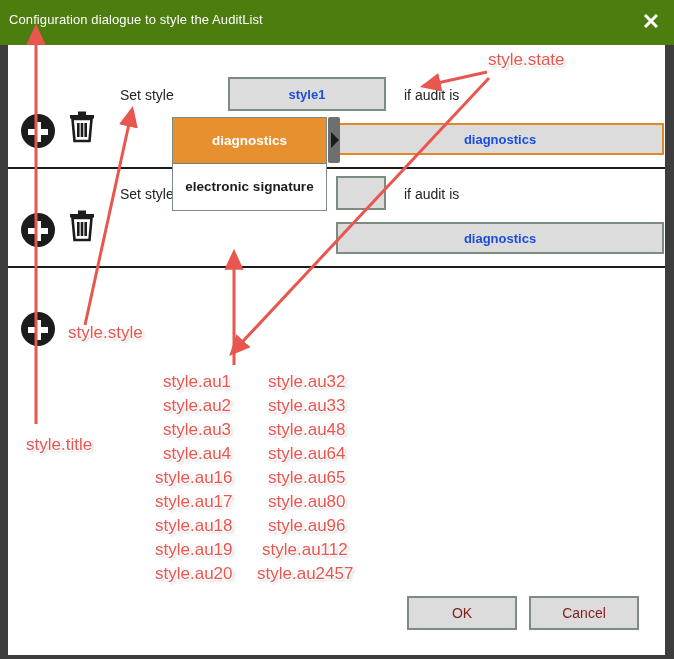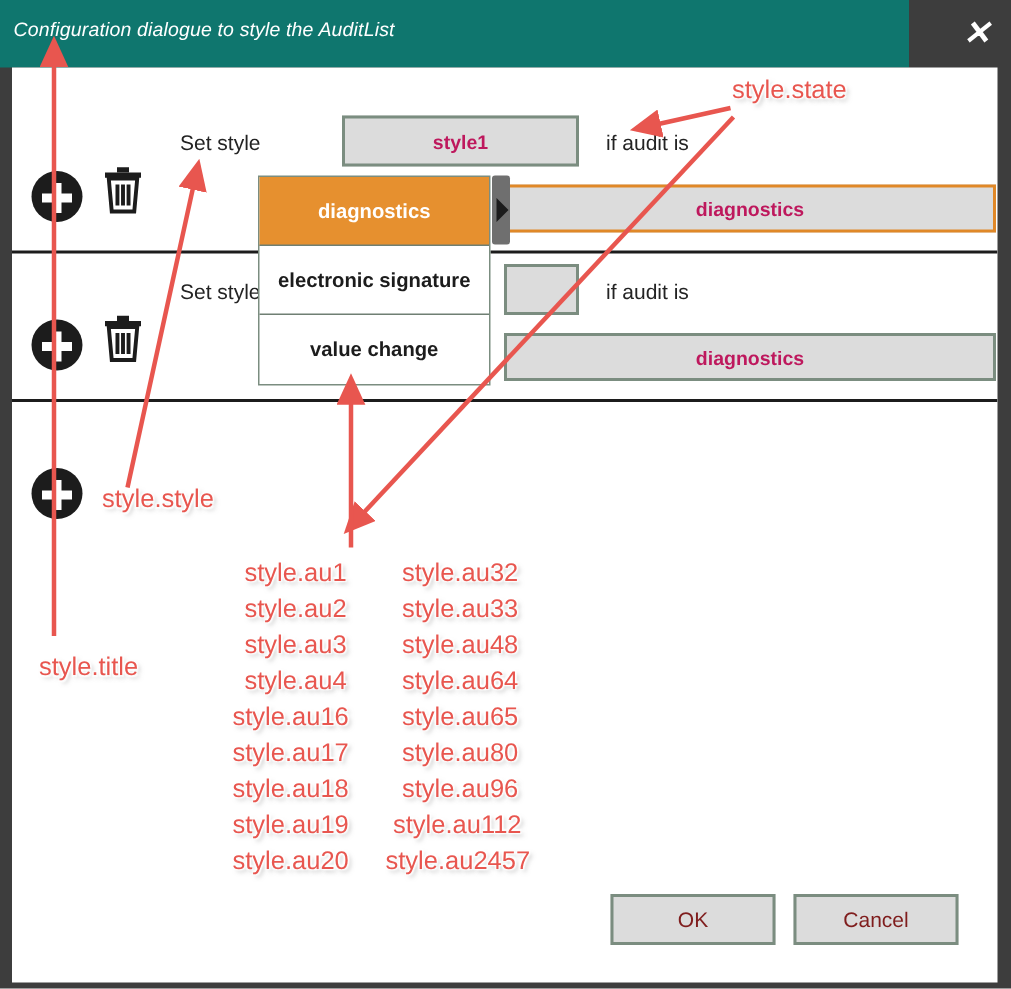--- a/index.html
+++ b/index.html
@@ -6,23 +6,22 @@
   body{
     width:674px;height:659px;
     background:#3d3d3d;
     font-family:"Liberation Sans", sans-serif;
     overflow:hidden;
     position:relative;
   }
 
   
   #window-titlebar{
-    position:absolute;left:0;top:0;width:606px;height:45px;
-    background:#0f766e;
-    font-style:italic;
+    position:absolute;left:0;top:0;width:674px;height:45px;
+    background:#4d7c0f;
   }
   #window-title{
     position:absolute;left:9px;top:12px;
     color:#ffffff;font-size:13px;letter-spacing:.1px;
     white-space:nowrap;
   }
   #close-icon{
     position:absolute;left:640px;top:10px;width:22px;height:24px;
     color:#ffffff;font-size:22px;font-weight:bold;line-height:24px;
     text-align:center;cursor:pointer;
@@ -56,21 +55,21 @@
 
   
   .field-label{
     position:absolute;font-size:14px;color:#232323;white-space:nowrap;
   }
   .btn-field{
     position:absolute;
     background:#dcdcdc;
     border:2px solid #7b8d80;
     box-sizing:border-box;
-    font-size:13px;font-weight:bold;color:#be185d;
+    font-size:13px;font-weight:bold;color:#1d4ed8;
     display:flex;align-items:center;justify-content:center;
     cursor:pointer;
     font-family:"Liberation Sans", sans-serif;
   }
   .btn-field.focused{ border-color:#e08828; }
 
   
   #dropdown-popup{
     position:absolute;left:164px;top:72px;width:155px;
     background:#ffffff;
@@ -176,21 +175,20 @@
   <div class="field-label" style="left:112px;top:141px;">Set style</div>
   <div class="btn-field" style="left:328px;top:131px;width:50px;height:34px;"></div>
   <div class="field-label" style="left:396px;top:141px;">if audit is</div>
   <div class="btn-field" style="left:328px;top:177px;width:328px;height:32px;">diagnostics</div>
 
   <div class="plus-icon" style="left:13px;top:267px;"></div>
 
   <div id="dropdown-popup">
     <div class="dropdown-item selected">diagnostics</div>
     <div class="dropdown-item">electronic signature</div>
-    <div class="dropdown-item">value change</div>
   </div>
   <div id="dropdown-scrollbar">
     <div class="thumb"></div>
   </div>
 
   <div class="dlg-button" style="left:399px;top:551px;width:110px;height:34px;">OK</div>
   <div class="dlg-button" style="left:521px;top:551px;width:110px;height:34px;">Cancel</div>
 
 </div>
 

